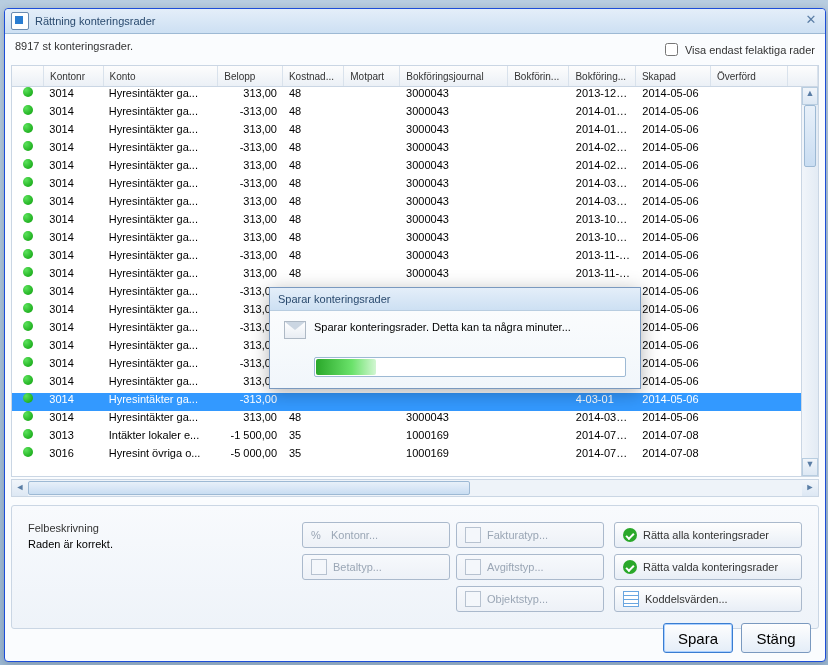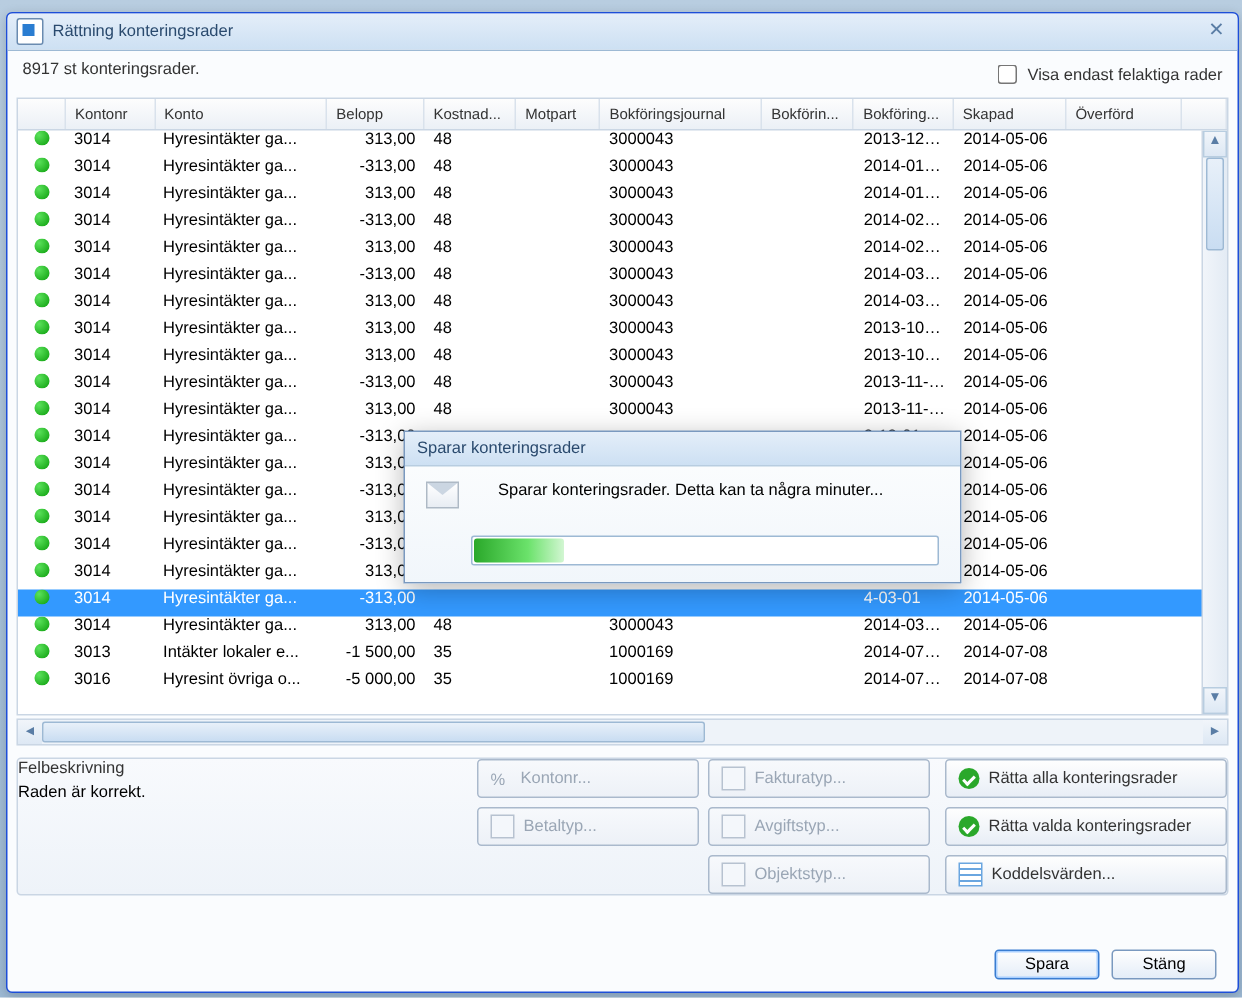--- a/index.html
+++ b/index.html
@@ -19,40 +19,40 @@
 .row.sel{background:#3399ff;color:#fff}
 .td{padding:0 6px;white-space:nowrap;overflow:hidden;text-overflow:ellipsis}
 .dot{width:10px;height:10px;border-radius:50%;background:radial-gradient(circle at 30% 30%,#5be25b,#0a9d0a);margin:0 auto}
 .num{text-align:right}
 .vscroll{width:16px;background:linear-gradient(90deg,#f1f5fa,#e3ebf4);border-left:1px solid #cad6e4;position:absolute;right:0;top:0;bottom:0}
 .vscroll .thumb{position:absolute;left:2px;right:2px;top:0;height:60px;background:linear-gradient(#e8f0f9,#c9ddf2);border:1px solid #9db9d4;border-radius:2px}
 .vscroll .btn{position:absolute;left:0;right:0;height:16px;background:linear-gradient(#f1f5fa,#dde8f4);border:1px solid #b8cde0;text-align:center;font-size:9px;color:#5a7da5}
 .hscroll{height:16px;margin:2px 6px 0;background:#eef3f9;border:1px solid #cad6e4;position:relative}
 .hscroll .thumb{position:absolute;top:1px;bottom:1px;left:16px;width:440px;background:linear-gradient(#e8f0f9,#c9ddf2);border:1px solid #9db9d4;border-radius:2px}
 .hscroll .btn{position:absolute;top:0;bottom:0;width:16px;background:linear-gradient(#f1f5fa,#dde8f4);text-align:center;font-size:9px;color:#5a7da5;line-height:14px}
-.descarea{margin:8px 6px 0;border:1px solid #cad6e4;border-radius:3px;background:linear-gradient(#f8fafd,#eef3f9);padding:0;display:flex;gap:10px;height:90px}
+.descarea{margin:8px 6px 0;border:1px solid #cad6e4;border-radius:3px;background:linear-gradient(#f8fafd,#eef3f9);padding:16px;display:flex;gap:10px;height:90px}
 .descleft{flex:1}
 .descleft .lbl{color:#333;margin-bottom:4px}
 .btncol{display:flex;flex-direction:column;gap:6px}
 .btnrow{display:flex;gap:6px}
 .abtn{height:24px;min-width:130px;padding:0 8px;border:1px solid #aab9cc;border-radius:3px;background:linear-gradient(#fefefe,#e8eef6);display:flex;align-items:center;gap:6px;font-size:11px;color:#333;cursor:pointer}
 .abtn.dis{color:#9aa6b5;background:linear-gradient(#f7f9fc,#edf1f7);cursor:default}
 .abtn .ico{width:14px;height:14px;display:inline-block}
 .check{width:14px;height:14px;border-radius:50%;background:#2aa82a;position:relative}
 .check::after{content:"";position:absolute;left:3px;top:5px;width:6px;height:3px;border-left:2px solid #fff;border-bottom:2px solid #fff;transform:rotate(-45deg)}
 .gridico{width:14px;height:14px;background:repeating-linear-gradient(#fff,#fff 3px,#6aa6e0 3px,#6aa6e0 4px),repeating-linear-gradient(90deg,#fff,#fff 3px,#6aa6e0 3px,#6aa6e0 4px);border:1px solid #6aa6e0}
 .footer{position:absolute;bottom:8px;right:14px;display:flex;gap:8px}
-.fbtn{width:70px;height:20px;border:1px solid #7a99bf;border-radius:3px;background:linear-gradient(#fefefe,#e4edf8);font-size:11px;cursor:pointer}
+.fbtn{width:70px;height:30px;border:1px solid #7a99bf;border-radius:3px;background:linear-gradient(#fefefe,#e4edf8);font-size:15px;cursor:pointer}
 .fbtn.primary{border:1px solid #3a7dd1;box-shadow:0 0 0 1px #aad0ff inset}
 
 .c0{width:22px;text-align:center}.c1{width:54px}.c2{width:118px}.c3{width:60px}.c4{width:56px}.c5{width:50px}.c6{width:110px}.c7{width:56px}.c8{width:62px}.c9{width:72px}.c10{width:74px}.c11{width:20px}
 
 .modal{position:absolute;left:264px;top:278px;width:370px;height:100px;background:linear-gradient(#fdfefe,#f1f6fb);border:1px solid #7a99bf;box-shadow:0 4px 18px rgba(0,0,0,.3)}
 .modal .mtitle{height:22px;background:linear-gradient(#e4eef9,#cde0f3);padding:0 8px;display:flex;align-items:center;color:#2a4a6e;border-bottom:1px solid #b8cde0}
-.modal .mbody{padding:10px 14px;display:flex;gap:26px;align-items:flex-start}
+.modal .mbody{padding:10px 14px;display:flex;gap:8px;align-items:flex-start}
 .modal .mico{width:20px;height:16px;border:1px solid #aeb9c5;background:linear-gradient(#fff,#e8edf3);position:relative}
 .modal .mico::after{content:"";position:absolute;left:0;top:0;border-left:10px solid transparent;border-right:10px solid transparent;border-top:8px solid #cbd6e2}
 .modal .prog{margin:8px 14px 0 44px;height:18px;border:1px solid #9db9d4;background:#fff;position:relative;border-radius:2px}
 .modal .prog .fill{position:absolute;left:1px;top:1px;bottom:1px;width:60px;background:linear-gradient(90deg,#2aa82a,#6be26b 60%,rgba(107,226,107,.3));border-radius:2px}
 svg.pct{width:14px;height:14px}
 </style>
 </head>
 <body>
 
 <div class="window">

